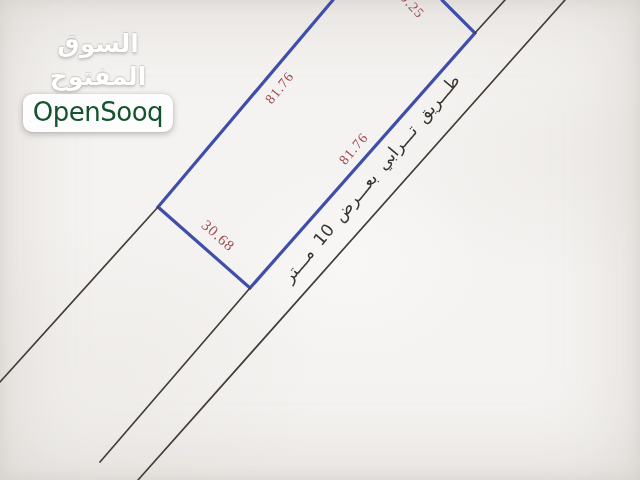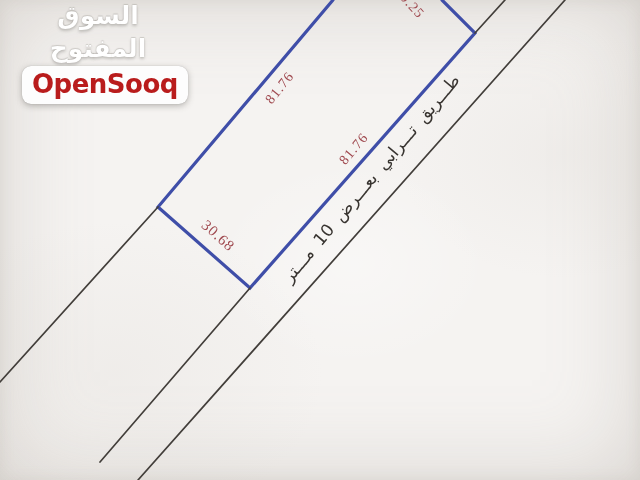--- a/index.html
+++ b/index.html
@@ -19,32 +19,32 @@
   svg.lines{position:absolute;left:0;top:0;z-index:1;}
   .dim-label{
     position:absolute;z-index:2;white-space:nowrap;
     font-family:"Liberation Serif","DejaVu Serif",serif;
     font-size:14px;letter-spacing:1px;
   }
   .road-label{
     position:absolute;z-index:2;white-space:nowrap;direction:rtl;
     font-family:"DejaVu Sans",sans-serif;font-size:17px;word-spacing:4px;
   }
-  .watermark{position:absolute;left:22px;top:0;z-index:3;width:152px;text-align:center;}
+  .watermark{position:absolute;left:22px;top:28px;z-index:3;width:152px;text-align:center;}
   .logo-ar{
     font-weight:bold;font-size:25px;line-height:1.3;color:#ffffff;direction:rtl;
     text-shadow:0 0 1px rgba(130,125,120,.55), 0 2px 3px rgba(110,105,100,.35), 0 -1px 1px rgba(150,145,140,.30);
   }
   .brand-pill{
     margin-top:1px;display:inline-block;background:#fdfdfd;border-radius:9px;
     padding:3px 10px 5px 10px;
     box-shadow:0 2px 6px rgba(70,65,60,.35), 0 0 1px rgba(0,0,0,.25);
   }
   .brand-text{
-    font-weight:bold;font-size:26px;letter-spacing:-0.5px;color:#b91c1c;
+    font-weight:normal;font-size:26px;letter-spacing:-0.5px;color:#14532d;
     font-family:"DejaVu Sans",sans-serif;
   }
 </style>
 </head>
 <body>
 
 <div id="stage" style="background-color: rgb(245, 243, 241);">
 
   <svg class="lines" width="640" height="480" viewBox="0 0 640 480">
 

